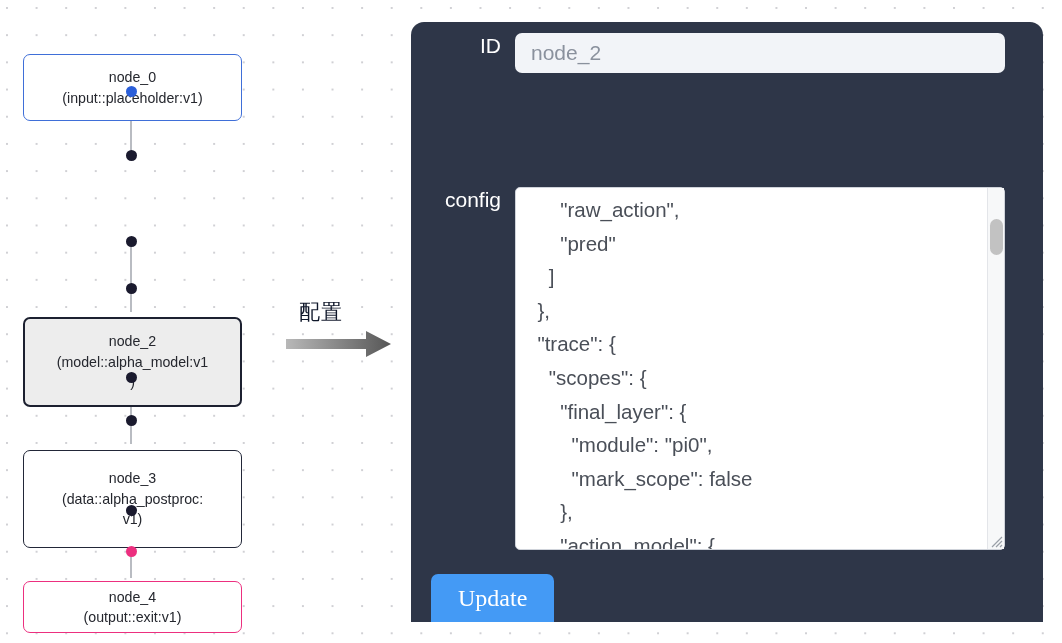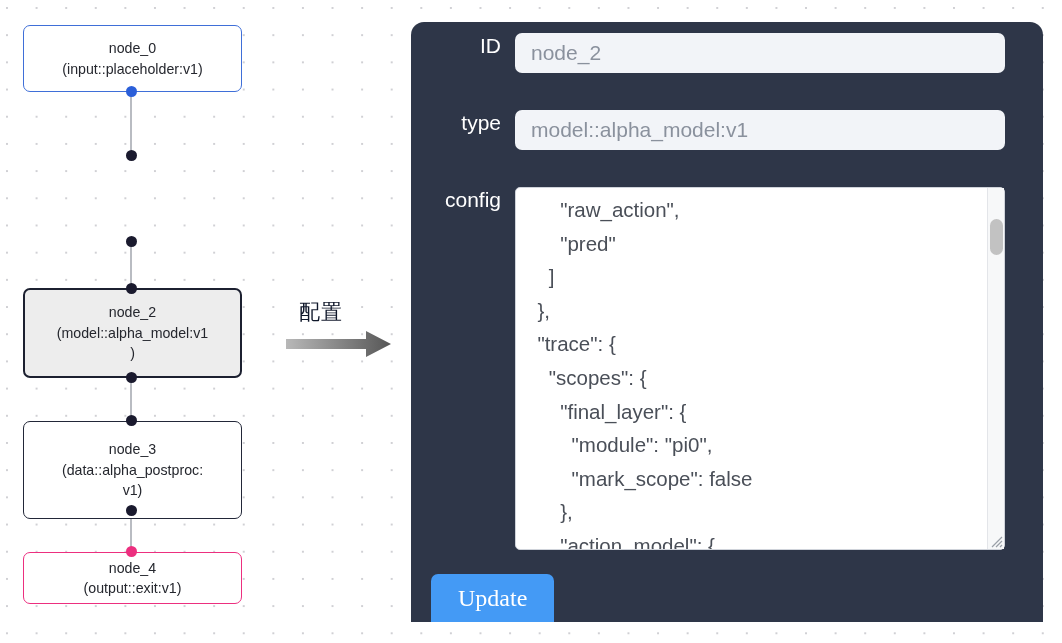--- a/index.html
+++ b/index.html
@@ -60,20 +60,21 @@
     width: 219px;
     box-sizing: border-box;
     border-radius: 7px;
     background: #ffffff;
     border: 1.6px solid #222738;
     display: flex;
     align-items: center;
     justify-content: center;
     text-align: center;
     z-index: 3;
+    margin-top: 29px;
   }
   .node .label {
     font-size: 14.2px;
     line-height: 20.5px;
     color: #25272e;
     padding: 0 9px;
     word-break: break-all;
     white-space: pre-line;
   }
   .node.accent-blue { border-color: #3f6fd8; border-width: 1.5px; }
@@ -278,24 +279,20 @@
   </svg>
 </div>
 
 <div id="panel">
 
   <div class="field-row" id="row-id">
     <div class="field-label">ID</div>
     <input class="field-input" type="text" value="node_2" style="">
   </div>
 
-  <div class="field-row" id="row-type">
-    <div class="field-label">type</div>
-    <input class="field-input" type="text" value="model::alpha_model:v1" style="">
-  </div>
 
   <div class="field-row" id="row-config">
     <div class="field-label">config</div>
     <div id="config-textarea-wrap">
       <textarea id="config-textarea" spellcheck="false" style="">      "raw_action",
       "pred"
     ]
   },
   "trace": {
     "scopes": {

